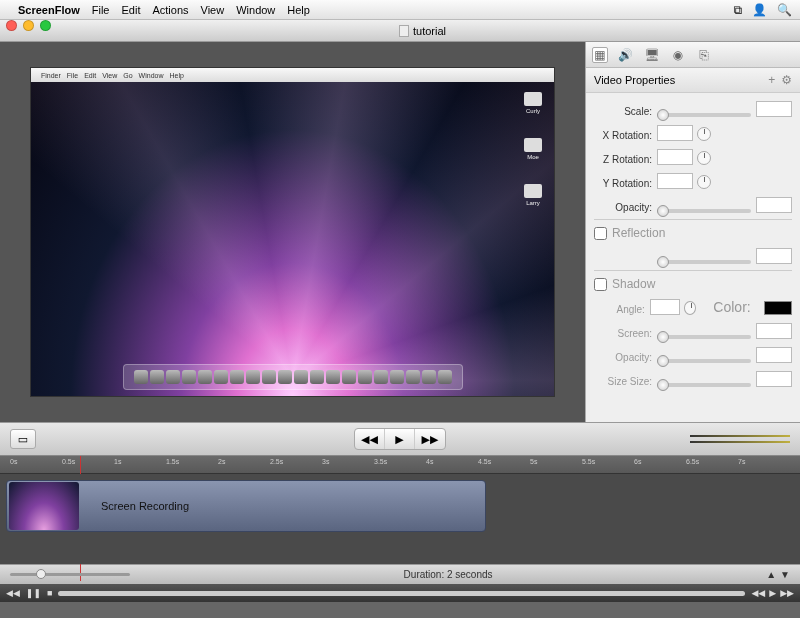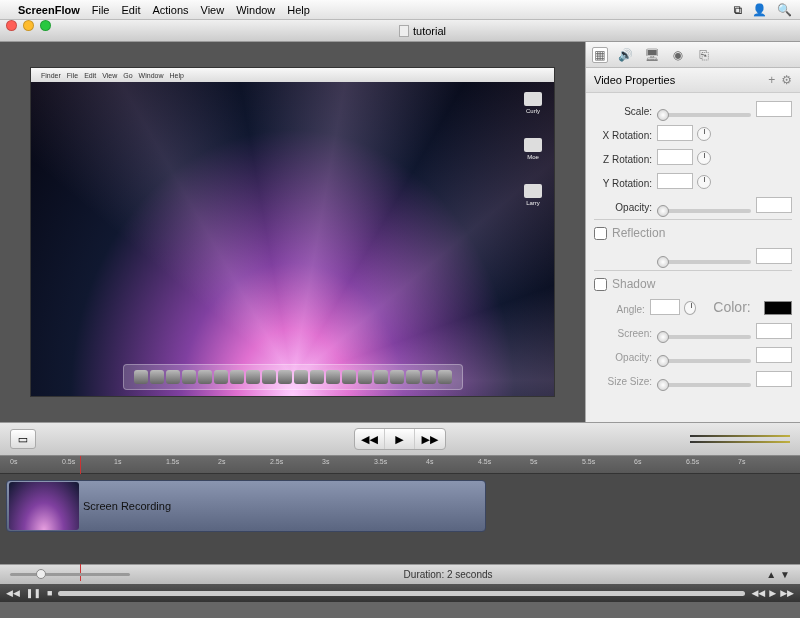--- a/index.html
+++ b/index.html
@@ -75,21 +75,21 @@
 .zoom-lines .l2 { position: absolute; top: 9px; left: 0; right: 0; height: 2px; background: linear-gradient(90deg, #333, #c0b040); }
 
 
 .timeline { background: #4a4a4a; display: flex; flex-direction: column; }
 .ruler { height: 18px; background: linear-gradient(#6a6a6a,#585858); border-bottom: 1px solid #333; display: flex; align-items: center; position: relative; font-size: 7px; color: #ccc; }
 .ruler .tick { position: absolute; top: 2px; }
 .playhead { position:absolute; left: 80px; top: 0; bottom: -108px; width: 1px; background: #cc3333; }
 .track-area { height: 90px; background: #4a4a4a; position: relative; padding: 6px; }
 .clip { position: absolute; left: 6px; top: 6px; width: 480px; height: 52px; background: linear-gradient(#8a95b0,#5a6580); border: 1px solid #3a4560; border-radius: 4px; display: flex; align-items: center; }
 .clip-thumb { width: 70px; height: 48px; margin: 2px; background: radial-gradient(ellipse at 50% 100%, #e8a0e0 0%, #8040a0 40%, #101830 100%); border-radius: 3px; }
-.clip-label { margin-left: 2px; font-size: 11px; color: #111; }
+.clip-label { margin-left: 20px; font-size: 11px; color: #111; }
 
 
 .tl-footer { height: 20px; background: linear-gradient(#ddd,#bbb); display: flex; align-items: center; padding: 0 10px; font-size: 10px; color: #333; border-top: 1px solid #999; }
 .tl-footer .zoom { width: 120px; height: 3px; background: #999; border-radius: 2px; position: relative; }
 .tl-footer .zoom .zk { position: absolute; left: 26px; top: -4px; width: 10px; height: 10px; background: #eee; border: 1px solid #888; border-radius: 50%; }
 .tl-footer .sp { flex: 1; text-align: center; }
 
 
 .player-bar { height: 18px; background: linear-gradient(#555,#333); display: flex; align-items: center; padding: 0 6px; gap: 6px; }
 .pb-btn { color: #ddd; font-size: 9px; }

